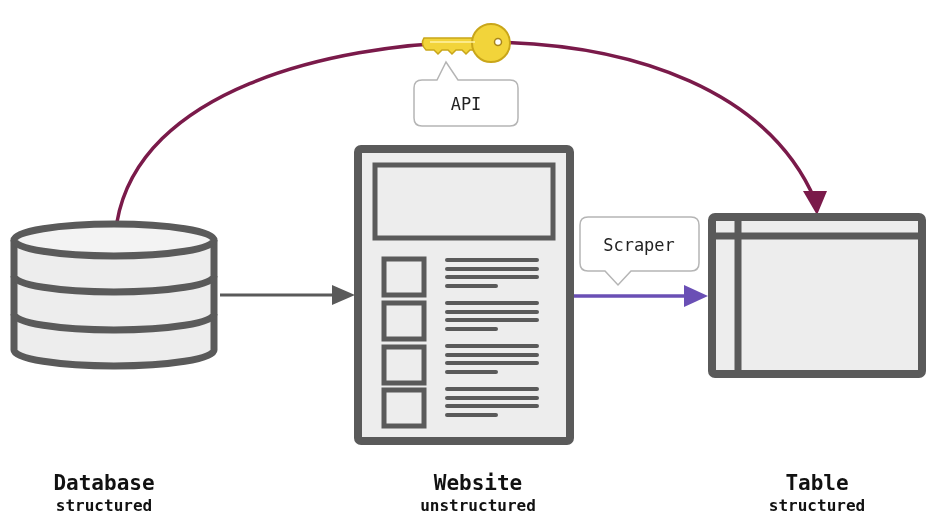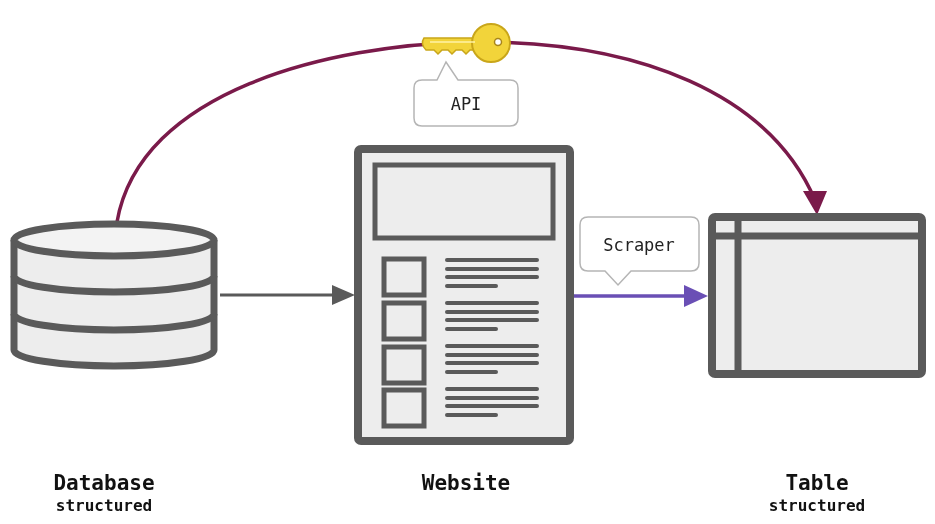--- a/index.html
+++ b/index.html
@@ -86,19 +86,20 @@
     <circle cx="491" cy="43" r="19" fill="#f2d43a" stroke="#c9a61a" stroke-width="2"></circle>
     <circle cx="498" cy="42" r="3.5" fill="#ffffff" stroke="#a8861a" stroke-width="1.5"></circle>
     <line x1="430" y1="42" x2="475" y2="42" stroke="#fff3a6" stroke-width="1.5"></line>
   </g>
 </svg>
 
 <div class="label" style="left:-16px; top:470px;">
   <div class="title">Database</div>
   <div class="sub">structured</div>
 </div>
-<div class="label" style="left:346px; top:470px;">
+<div class="label" style="left:358px; top:470px;">
   <div class="title">Website</div>
+  <div class="sub">unstructured</div>
 </div>
 <div class="label" style="left:697px; top:470px;">
   <div class="title">Table</div>
   <div class="sub">structured</div>
 </div>
 
 </body></html>

